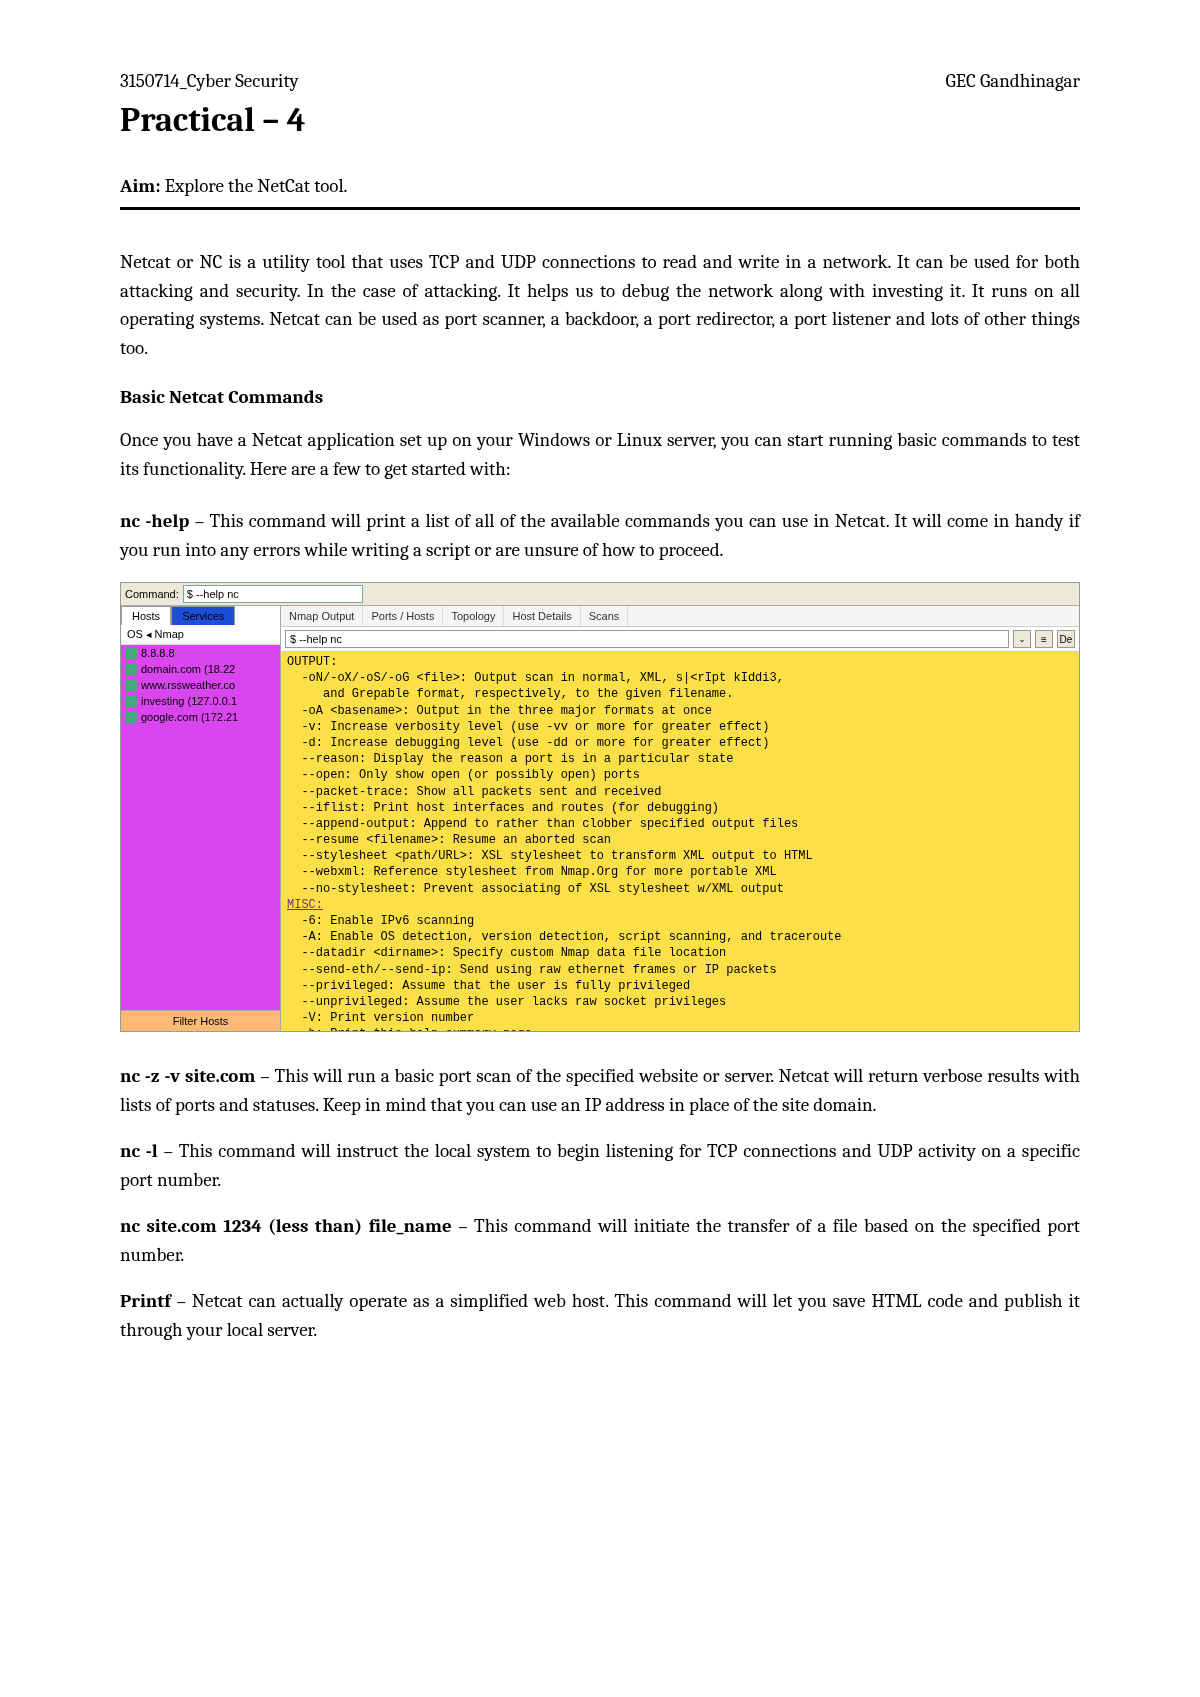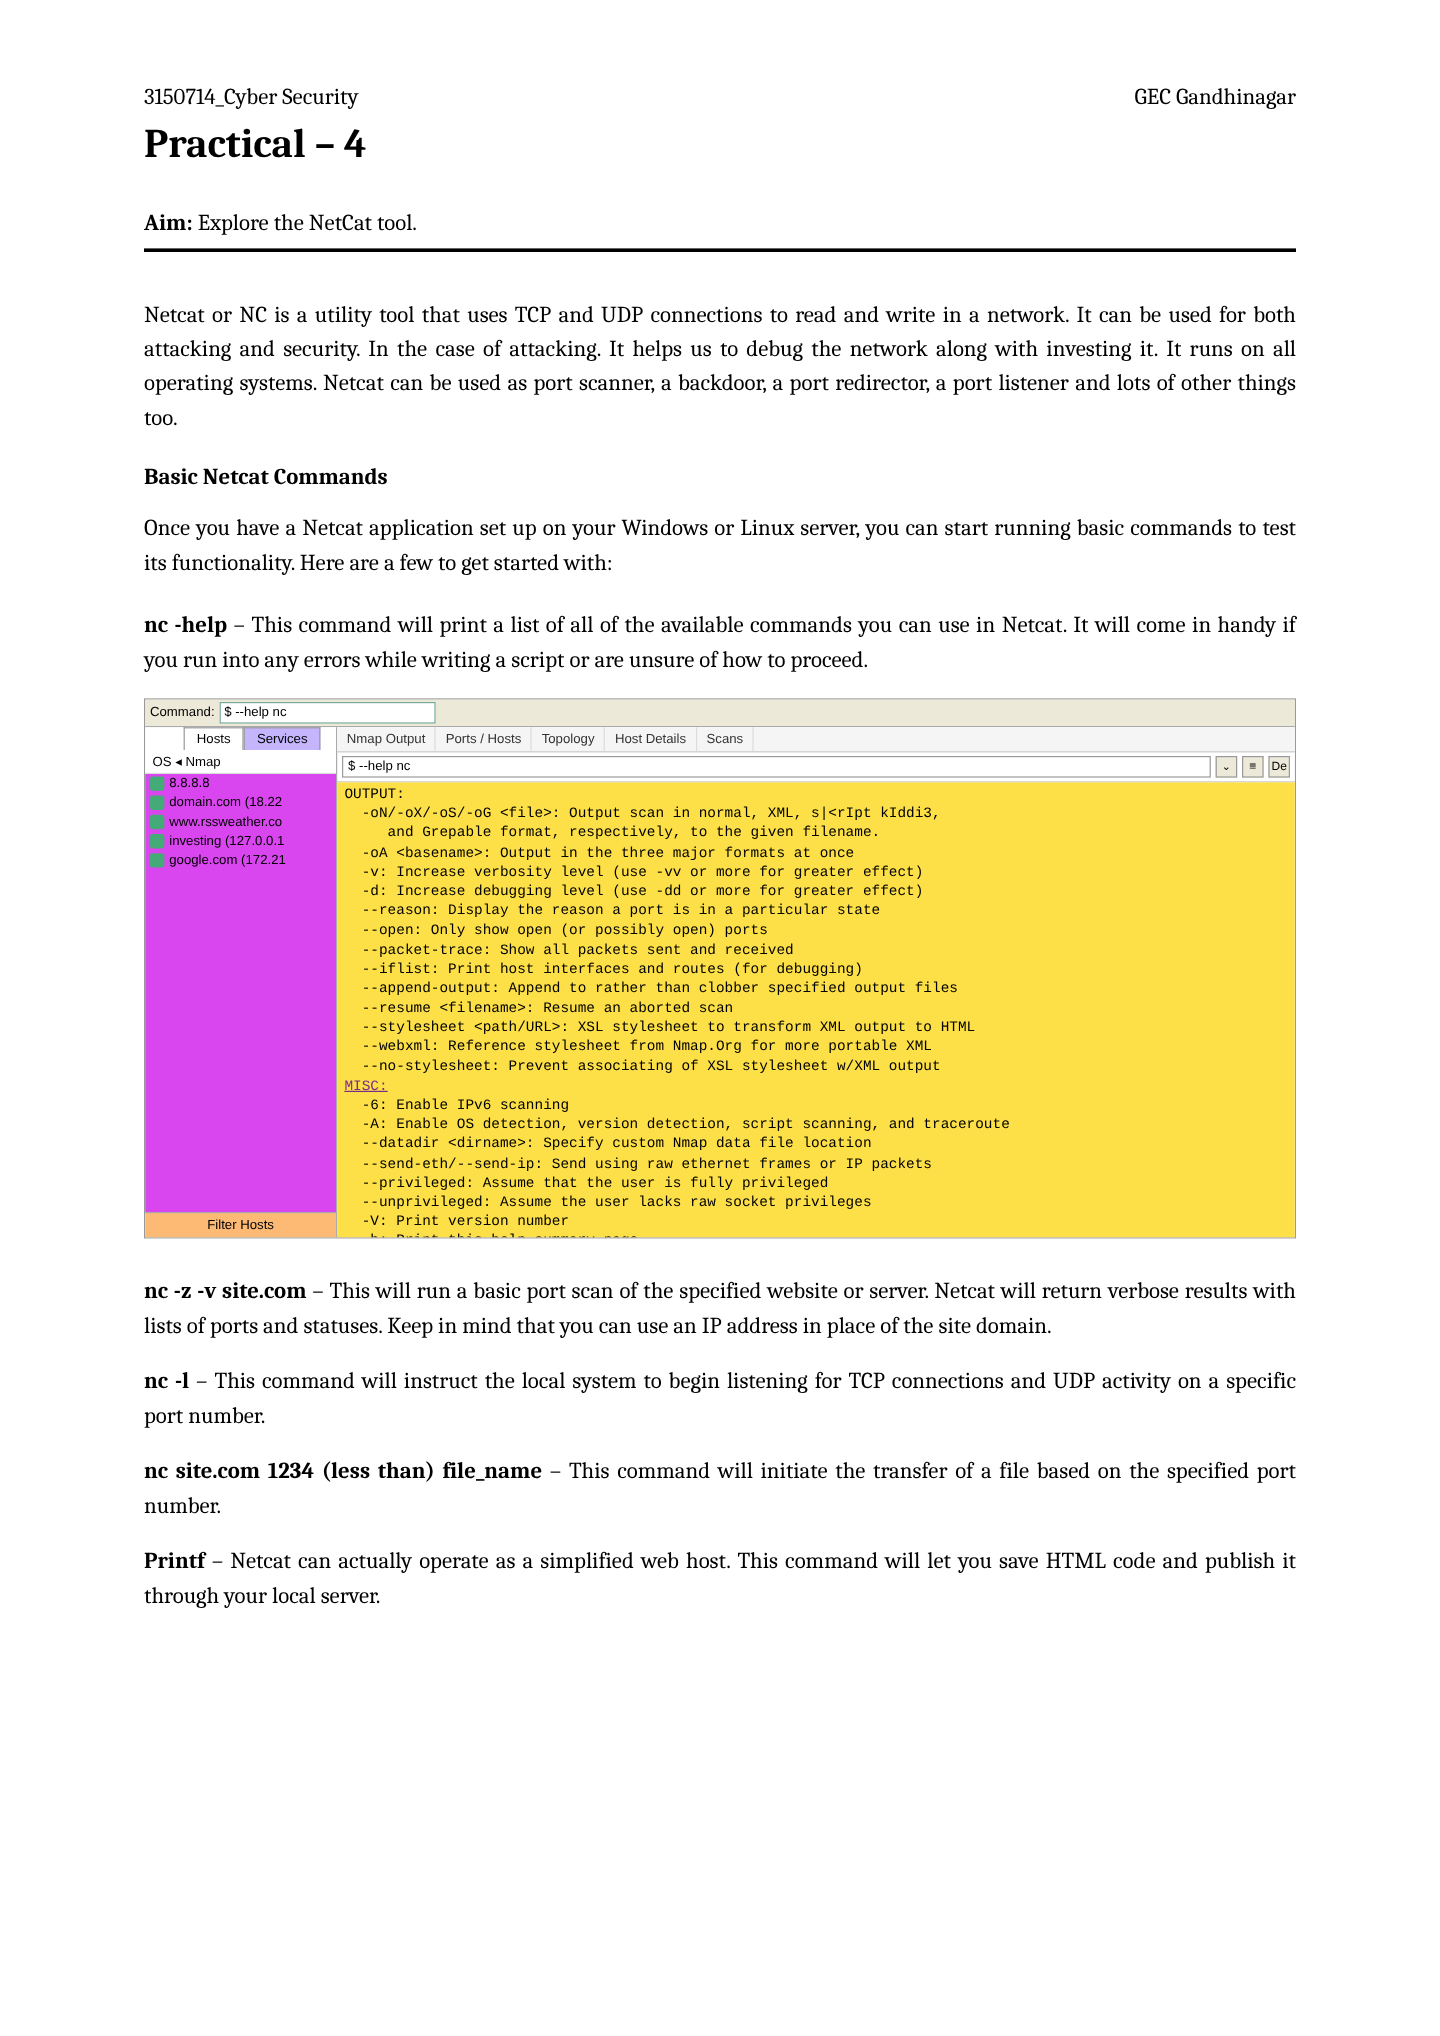--- a/index.html
+++ b/index.html
@@ -31,22 +31,22 @@
   font-size: 11px;
   display: flex;
   flex-direction: column;
 }
 .cmd-bar { display: flex; align-items: center; background: #ece9d8; border-bottom: 1px solid #aaa; padding: 2px 4px; }
 .cmd-bar-label { font-size: 11px; margin-right: 4px; }
 .cmd-bar-input { flex: 0 0 180px; height: 18px; border: 1px solid #7a9; background: #fff; font-size: 11px; padding: 0 3px; }
 .left-col { width: 160px; display: flex; flex-direction: column; border-right: 1px solid #aaa; }
 .main-body { display: flex; flex: 1; min-height: 0; background: #fff; }
 .tabs { display: flex; }
-.tab { border: 1px solid #999; border-bottom: none; padding: 3px 10px; background: #c4b5fd; font-size: 11px; }
-.tab.active { background: #fff; font-weight: normal; margin-left: 32px; }
+.tab { border: 1px solid #999; border-bottom: none; padding: 3px 10px; background: #1d4ed8; font-size: 11px; }
+.tab.active { background: #fff; font-weight: normal; }
 .right-col { flex: 1; display: flex; flex-direction: column; min-width: 0; }
 .subtabs { display: flex; border-bottom: 1px solid #ccc; background: #f5f5f5; }
 .subtab { padding: 4px 8px; font-size: 11px; color: #333; border-right: 1px solid #ddd; }
 .os-row { display: flex; align-items: center; padding: 3px 6px; font-size: 11px; background: #fff; border-bottom: 1px solid #ddd; }
 .host-list { flex: 1; overflow: hidden; background: #d946ef; }
 .host-item { display: flex; align-items: center; padding: 2px 4px; font-size: 11px; gap: 4px; }
 .host-icon { width: 12px; height: 12px; background: #4a7; border-radius: 2px; flex-shrink: 0; }
 .filter-btn { border-top: 1px solid #aaa; text-align: center; padding: 4px; font-size: 11px; background: #fdba74; }
 .output-bar { display: flex; align-items: center; padding: 3px 4px; border-bottom: 1px solid #ccc; gap: 4px; }
 .output-dropdown { flex: 1; border: 1px solid #999; padding: 2px 4px; font-size: 11px; background: #fff; }

